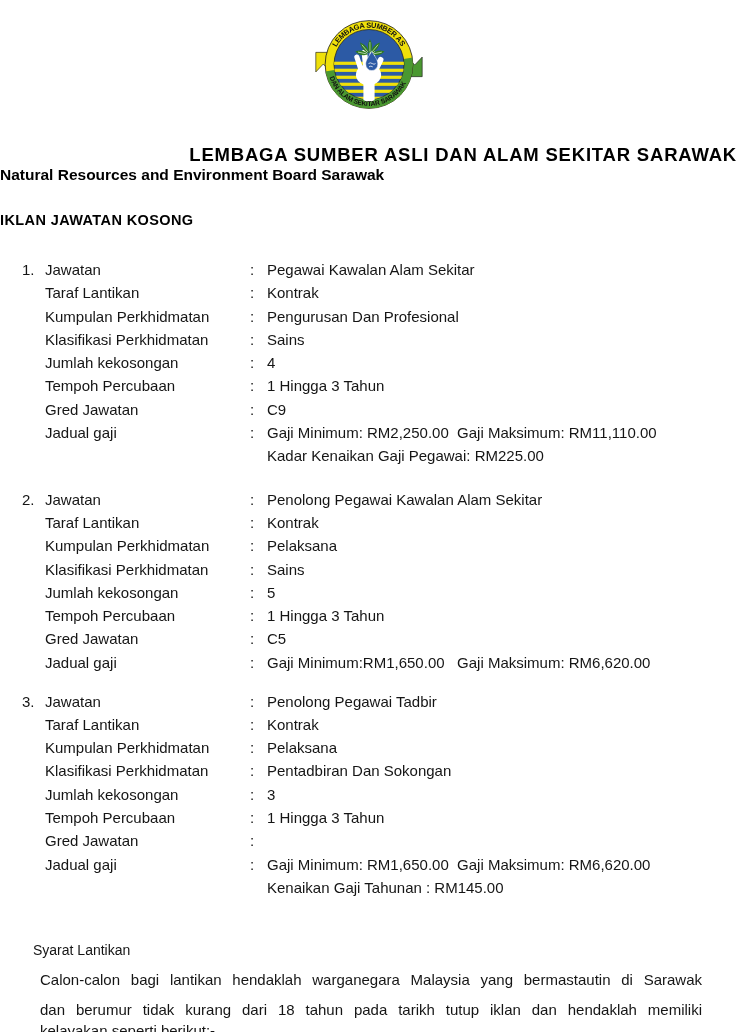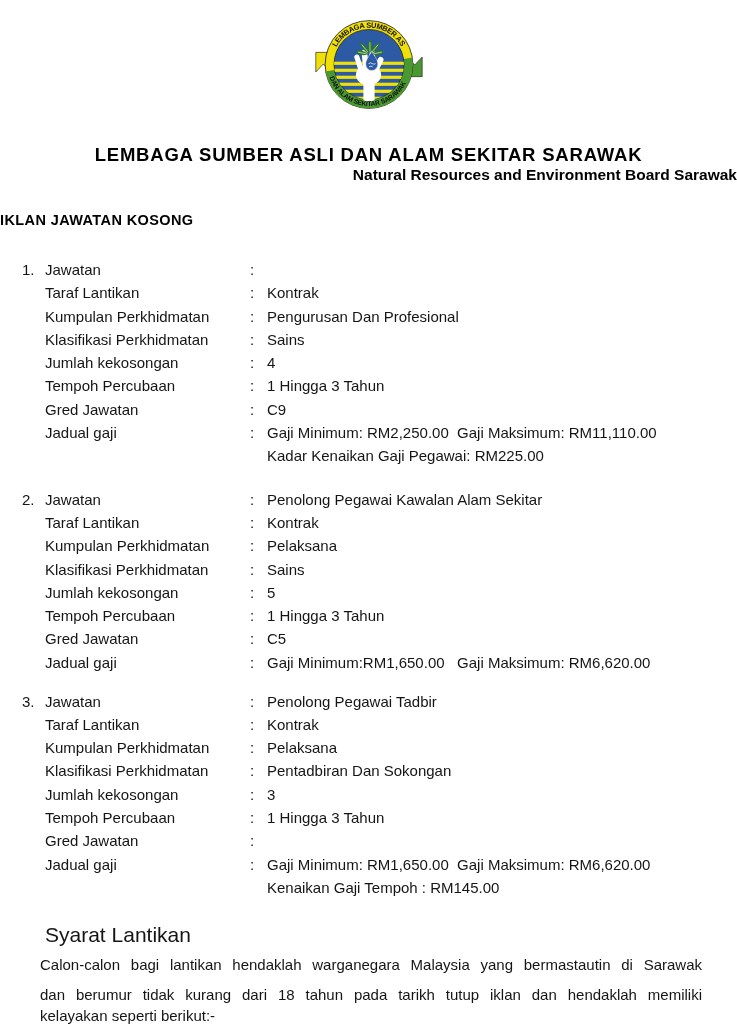--- a/index.html
+++ b/index.html
@@ -6,48 +6,48 @@
   .page {
     position:relative;
     width:737px; height:1032px;
     background:#ffffff;
     overflow:hidden;
     font-family:"Liberation Sans","DejaVu Sans",sans-serif;
     color:#151515;
   }
   .logo-wrap { padding-top:12px; display:flex; justify-content:center; }
   .title {
-    margin-top:27px; text-align:center;
+    margin-top:27px; text-align:right;
     font-weight:bold; font-size:18.5px; line-height:21px;
     letter-spacing:0.8px; color:#000;
   }
   .subtitle {
-    text-align:right; font-weight:bold;
+    text-align:left; font-weight:bold;
     font-size:15.5px; line-height:20px; color:#000;
   }
   .advert-title {
     margin-top:27px; text-align:left;
     font-weight:bold; font-size:14.5px; line-height:17px;
     letter-spacing:0.4px; color:#000;
   }
   .jobs { font-size:15px; }
   .job { }
   .job-1 { margin-top:29px; }
   .job-2 { margin-top:20px; }
   .job-3 { margin-top:15.5px; }
   .job-row {
     display:grid;
     grid-template-columns:23px 205px 17px 1fr;
     padding-left:22px;
     line-height:23.3px;
   }
   .cell { white-space:pre-wrap; }
   .syarat-heading {
-    margin-top:25px; padding-left:45px;
-    font-size:21px; line-height:22px;
+    margin-top:40px; padding-left:33px;
+    font-size:14px; line-height:22px;
   }
   .para {
     margin:0 35px 0 40px;
     font-size:15px; line-height:21.5px;
   }
   .para-line.justify { text-align:justify; text-align-last:justify;margin-top:8px; }
   .para-line.last { text-align:left; }
 </style>
 </head>
 <body>
@@ -135,20 +135,21 @@
   <div class="title">LEMBAGA SUMBER ASLI DAN ALAM SEKITAR SARAWAK</div>
   <div class="subtitle">Natural Resources and Environment Board Sarawak</div>
   <div class="advert-title">IKLAN JAWATAN KOSONG</div>
 
   <div class="jobs">
       <div class="job job-1">
         <div class="job-row">
       <span class="cell num">1.</span>
       <span class="cell label">Jawatan</span>
       <span class="cell colon">:</span>
+      <span class="cell value">Pegawai Kawalan Alam Sekitar</span>
     </div>
         <div class="job-row">
       <span class="cell num"></span>
       <span class="cell label">Taraf Lantikan</span>
       <span class="cell colon">:</span>
       <span class="cell value">Kontrak</span>
     </div>
         <div class="job-row">
       <span class="cell num"></span>
       <span class="cell label">Kumpulan Perkhidmatan</span>
@@ -287,21 +288,21 @@
         <div class="job-row">
       <span class="cell num"></span>
       <span class="cell label">Jadual gaji</span>
       <span class="cell colon">:</span>
       <span class="cell value">Gaji Minimum: RM1,650.00  Gaji Maksimum: RM6,620.00</span>
     </div>
         <div class="job-row">
       <span class="cell num"></span>
       <span class="cell label"></span>
       <span class="cell colon"></span>
-      <span class="cell value">Kenaikan Gaji Tempoh : RM145.00</span>
+      <span class="cell value">Kenaikan Gaji Tahunan : RM145.00</span>
     </div>
       </div>
     </div>
 
   <div class="syarat-heading">Syarat Lantikan</div>
   <div class="para">
     <div class="para-line justify">Calon-calon bagi lantikan hendaklah warganegara Malaysia yang bermastautin di Sarawak</div>
     <div class="para-line justify">dan berumur tidak kurang dari 18 tahun pada tarikh tutup iklan dan hendaklah memiliki</div>
     <div class="para-line last">kelayakan seperti berikut:-</div>
   </div>

